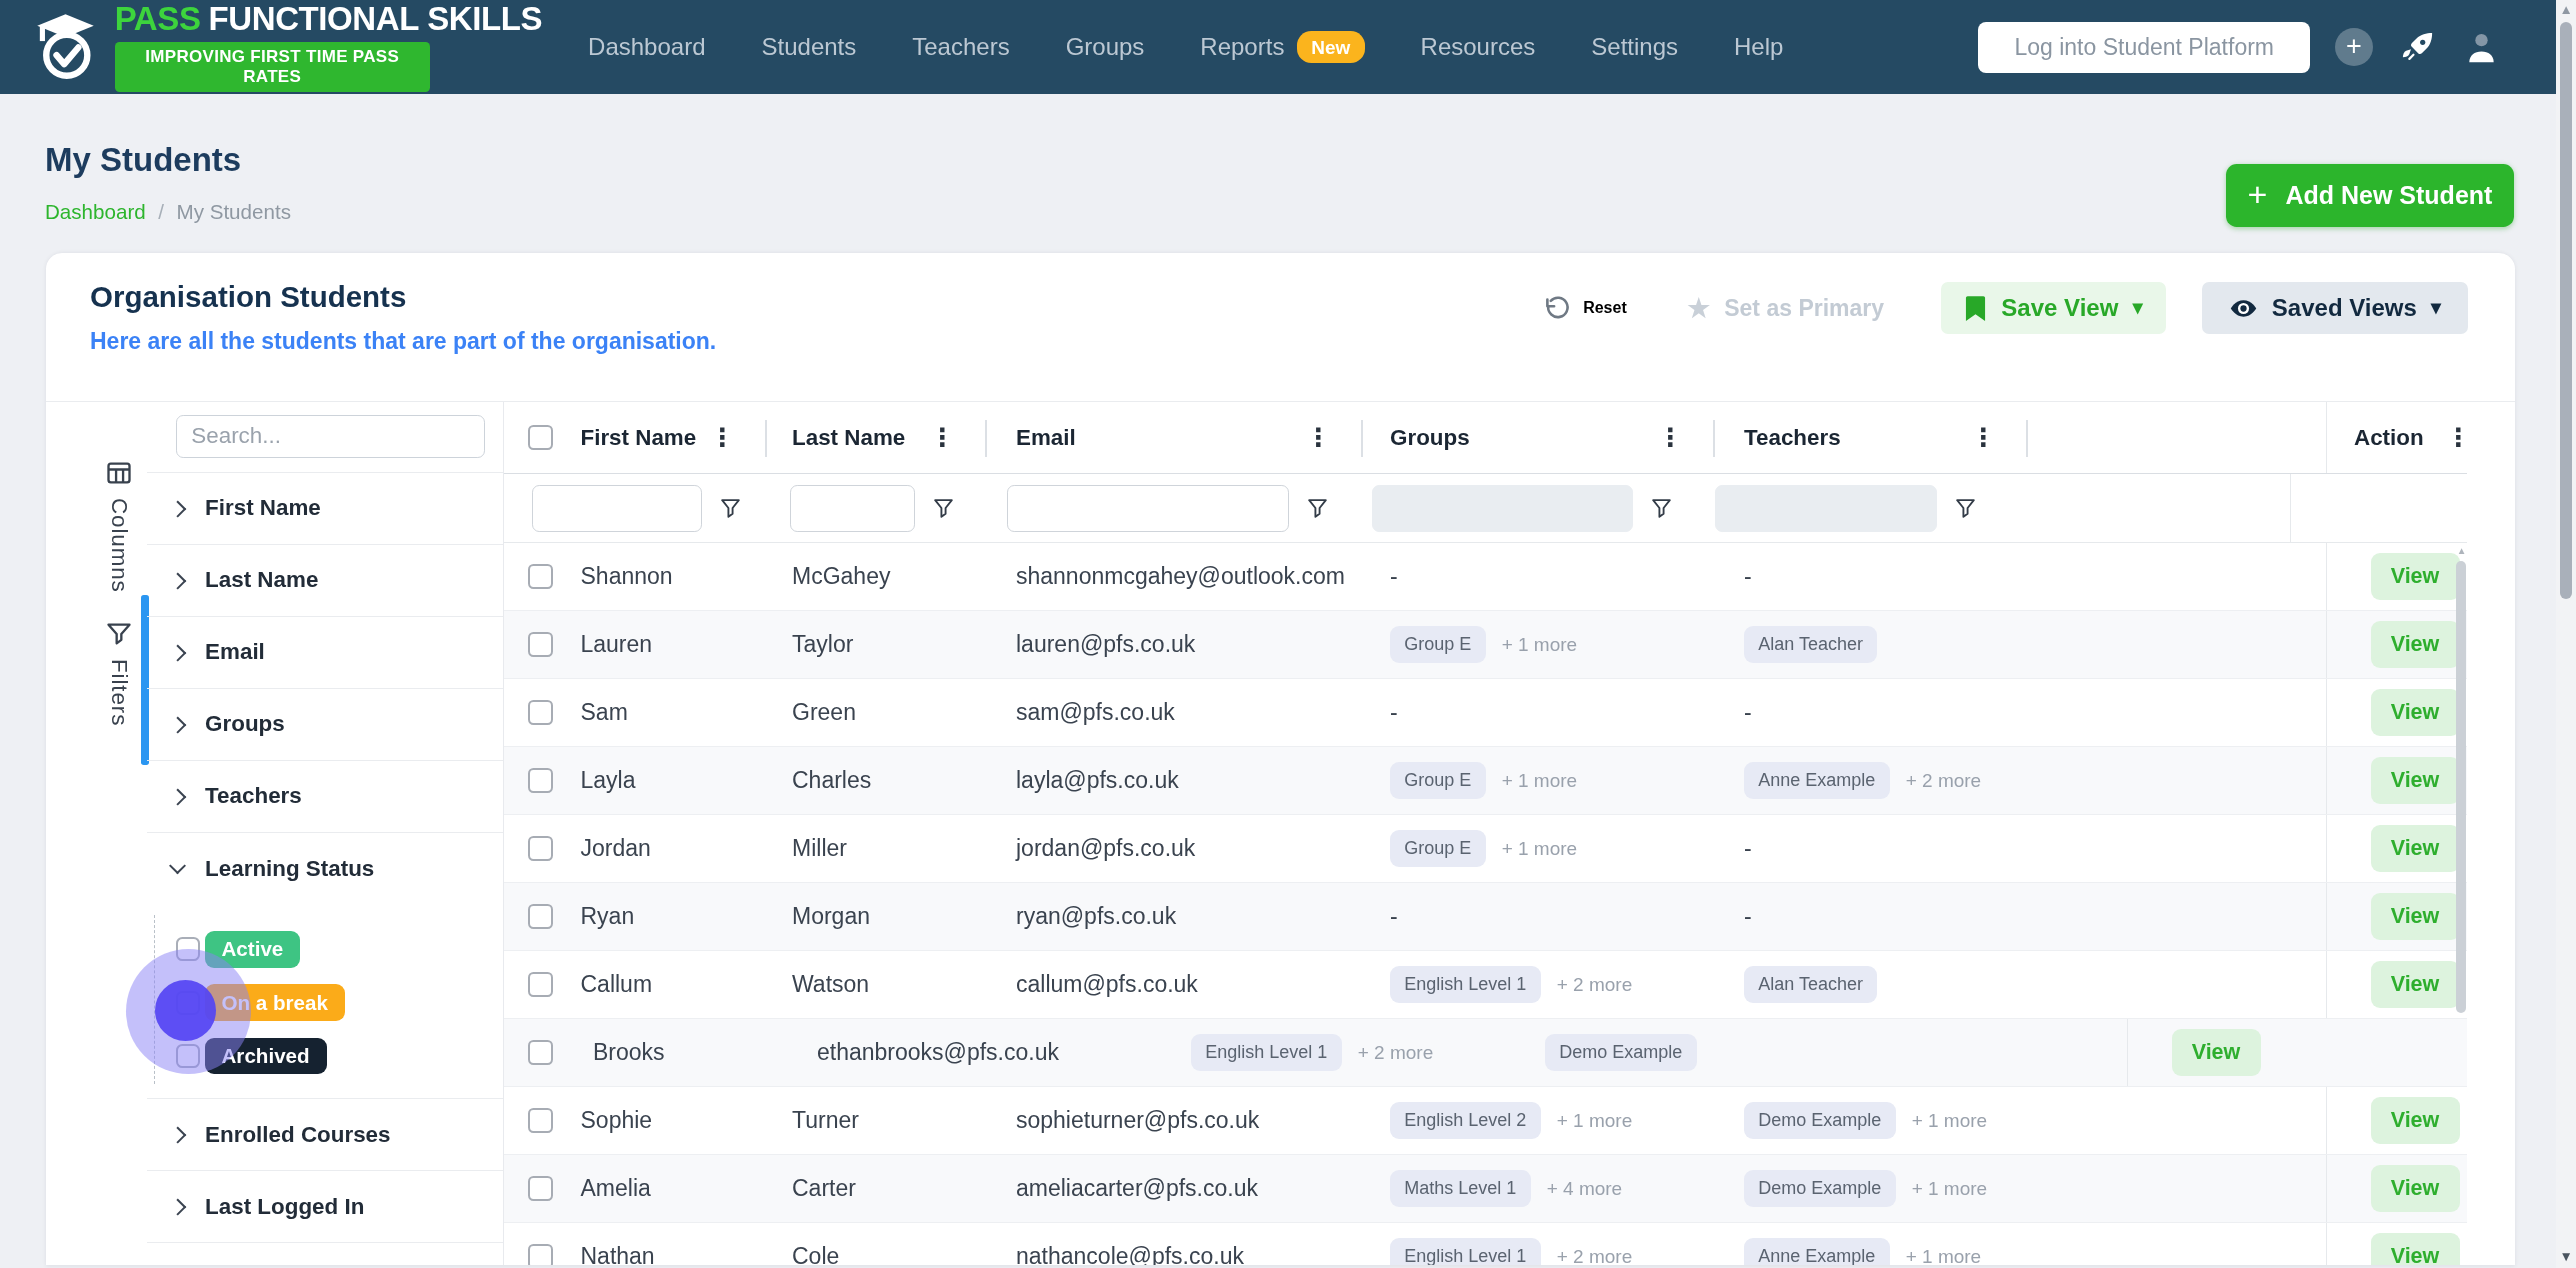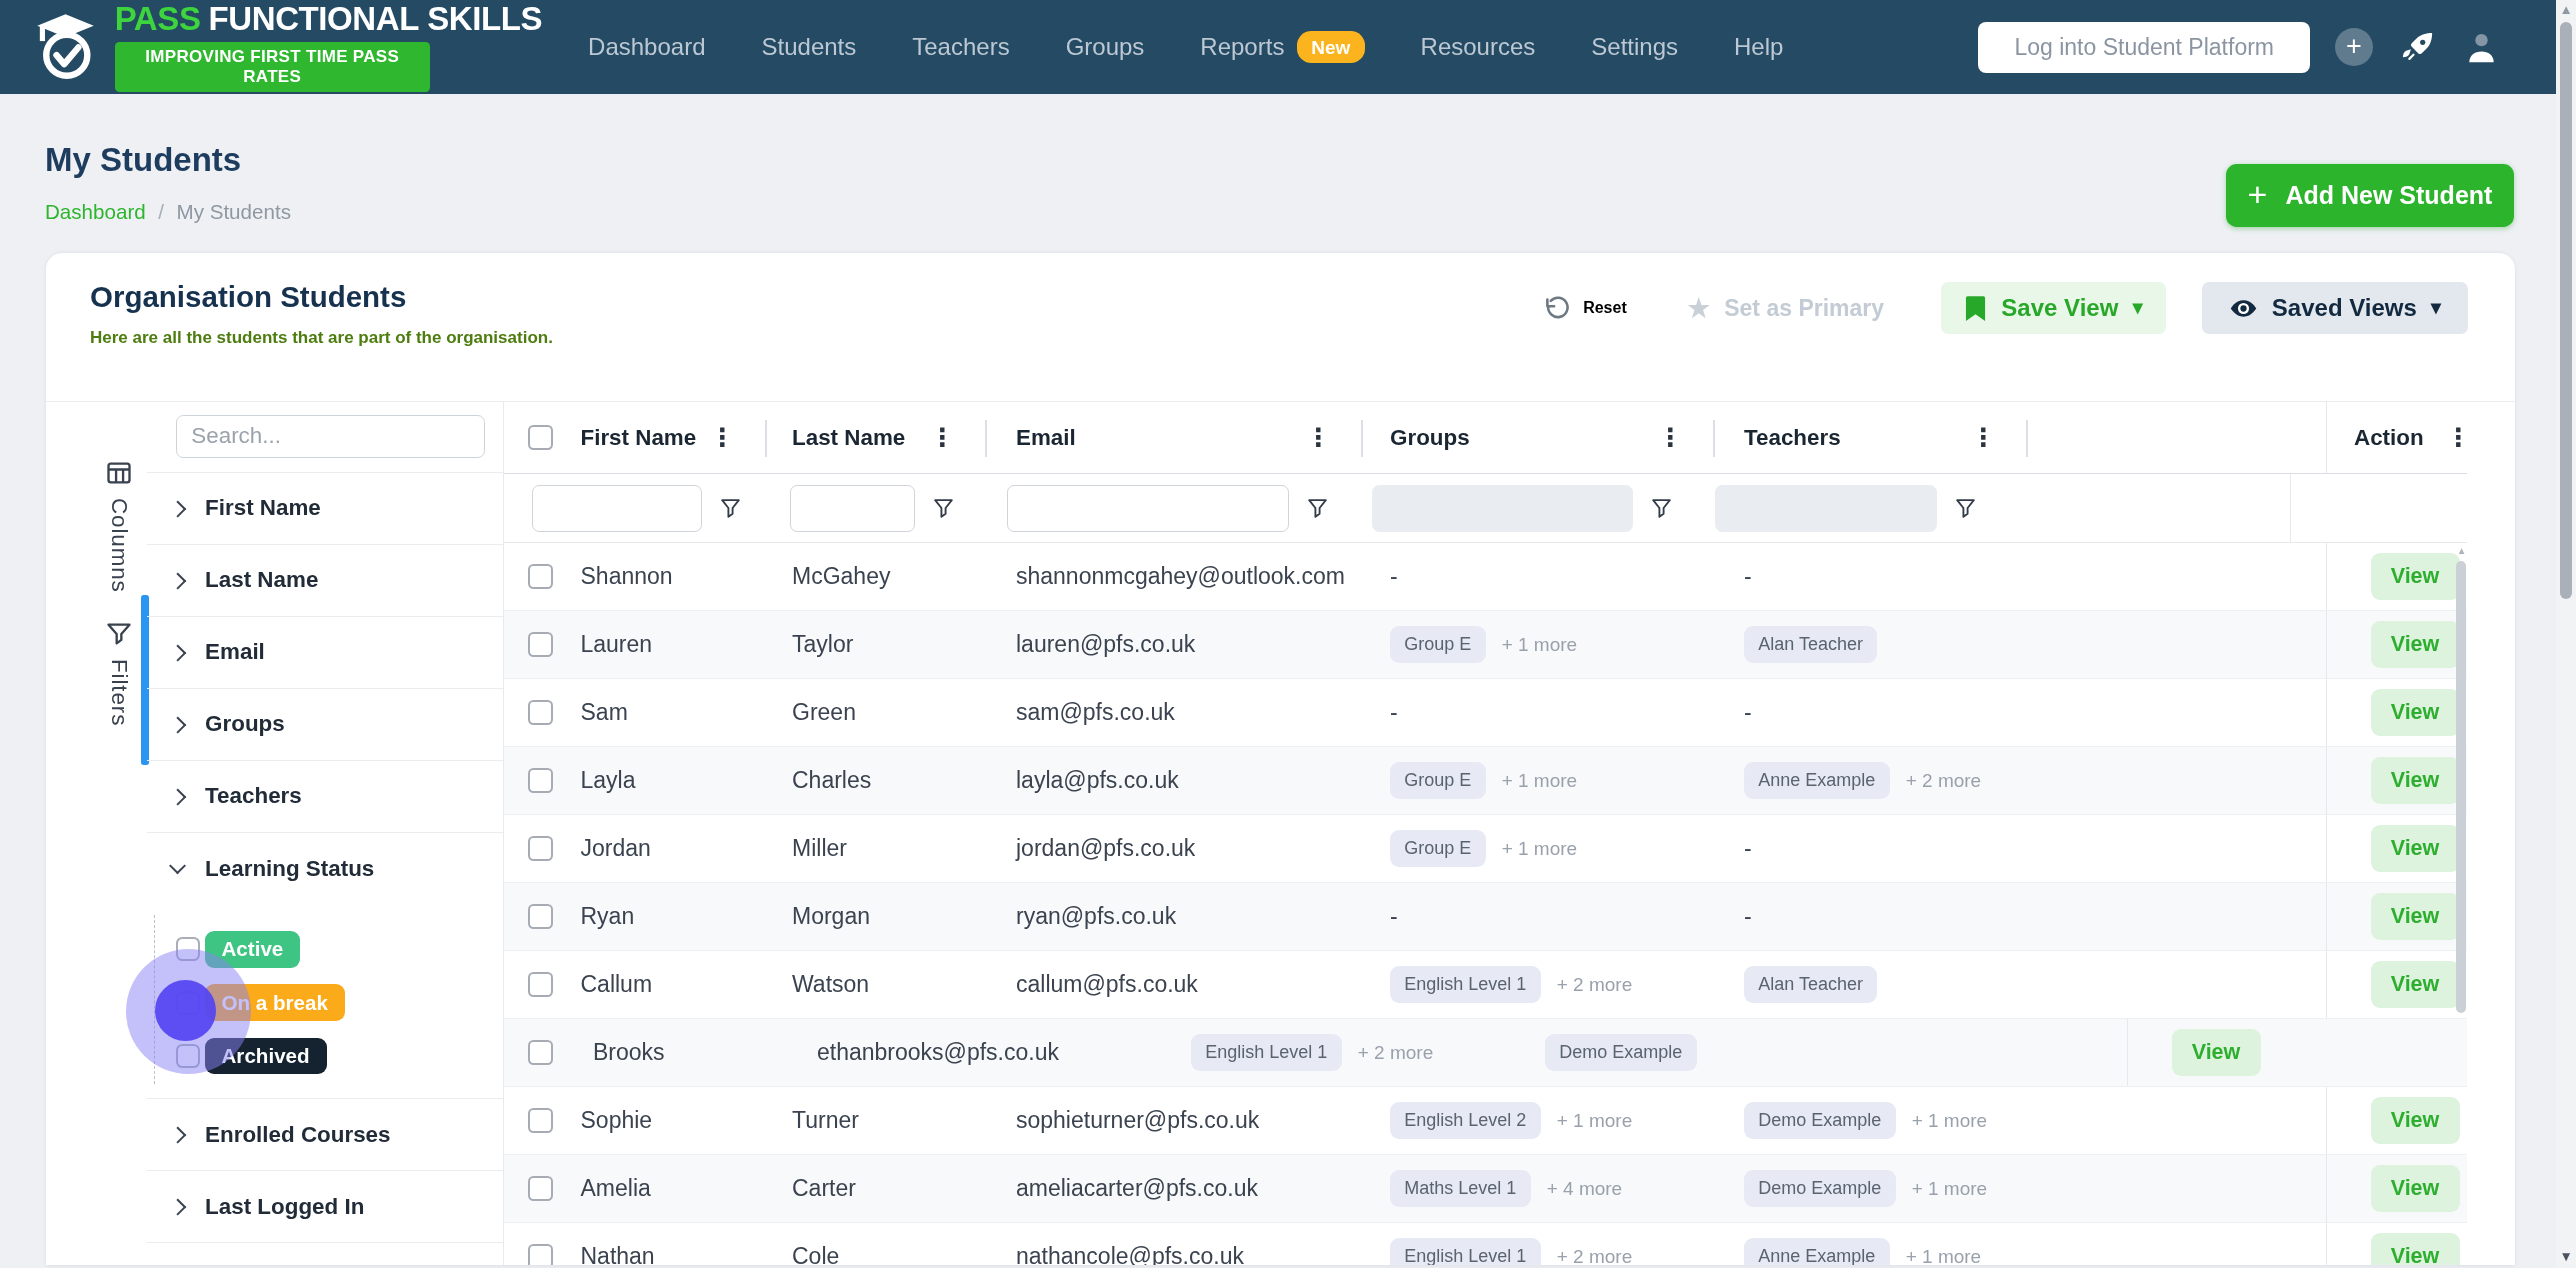--- a/index.html
+++ b/index.html
@@ -47,21 +47,21 @@
   .add-btn { position:absolute; left:2226px; top:164px; width:288px; height:63px; background:#2CB52C;
              border:none; border-radius:10.7px; color:#fff; display:flex; align-items:center;
              justify-content:center; gap:18px; cursor:pointer; box-shadow:0 1.8px 5.4px rgba(40,160,40,.35); }
   .add-btn .plus { font-size:34px; font-weight:400; line-height:0; padding-bottom:3.6px; }
   .add-btn .lbl  { font-size:25px; font-weight:700; }
 
   
   .card { position:absolute; left:46px; top:253px; width:2469px; height:1012px; background:#fff;
           border-radius:16px 16px 0 0; box-shadow:0 0.9px 4.5px rgba(20,30,50,.08); overflow:hidden; }
   .card-title { position:absolute; left:44px; top:27px; font-size:29.5px; font-weight:700; color:#16324F; }
-  .card-sub   { position:absolute; left:44px; top:75px; font-size:17px; font-weight:600; color:#4d7c0f; }
+  .card-sub   { position:absolute; left:44px; top:75px; font-size:23px; font-weight:600; color:#3b82f6; }
 
   .toolbar { position:absolute; right:47px; top:29px; height:52px; display:flex; align-items:center; }
   .tb-text { display:flex; align-items:center; gap:12.5px; cursor:pointer; }
   .tb-reset { color:#000000; font-size:16px; font-weight:600; }
   .tb-primary { margin-left:59px; color:#C3CBD4; font-size:23px; font-weight:600; }
   .tb-primary .star { font-size:29px; color:#C9D0D8; line-height:1; }
   .tb-btn { height:52px; display:flex; align-items:center; gap:14.3px; border:none; border-radius:7px;
             font-size:24px; font-weight:700; cursor:pointer; }
   .btn-saveview { margin-left:57px; padding:0 23px; background:#E9F7E9; color:#28A828; }
   .btn-savedviews { margin-left:36px; padding:0 27px; background:#E3E8EE; color:#12293F; }

